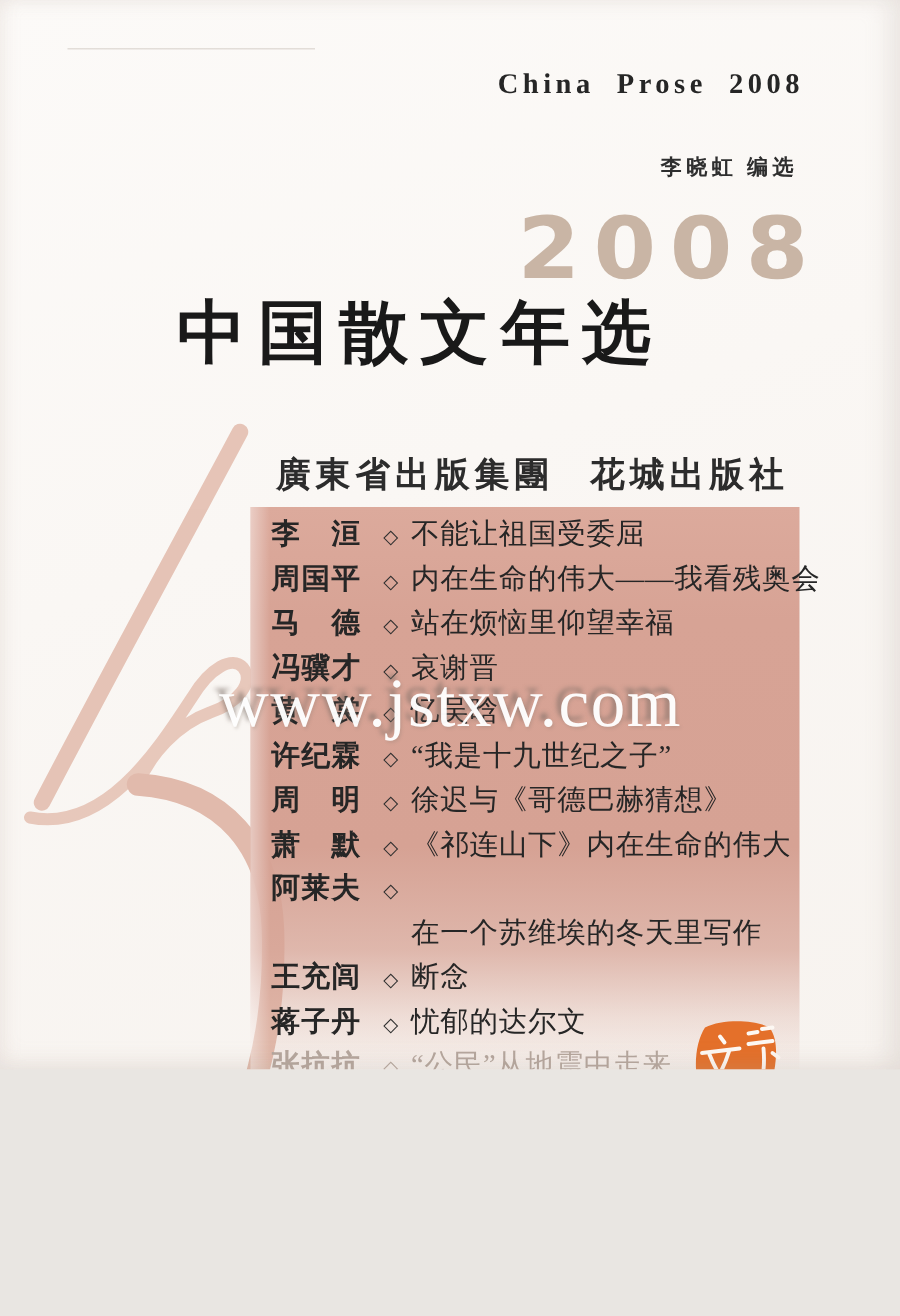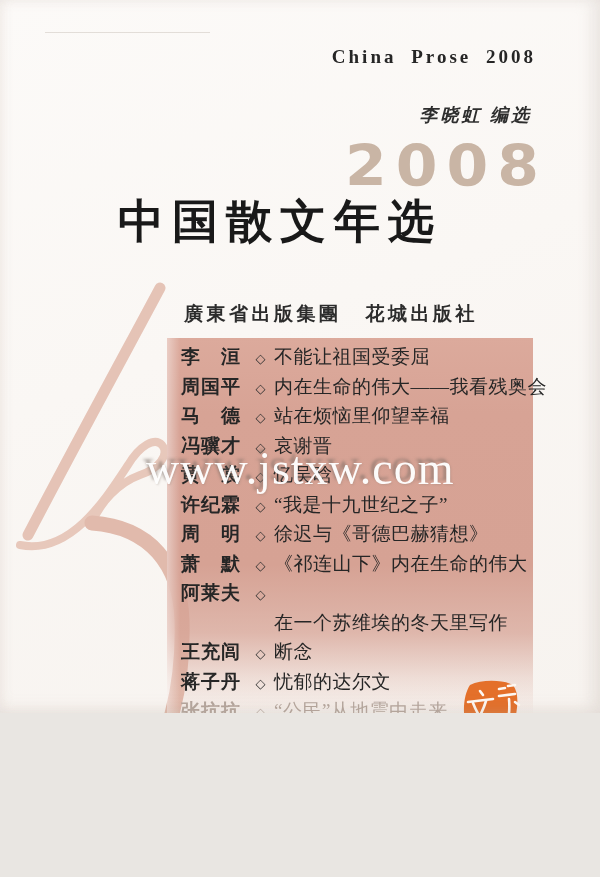--- a/index.html
+++ b/index.html
@@ -14,32 +14,32 @@
                inset 0 -8px 14px rgba(170,158,148,.07),
                inset 5px 0 10px rgba(205,190,178,.10);
   }
   .scan-line{position:absolute;left:45px;top:32px;width:165px;height:1px;
     background:rgba(205,198,192,.55);}
   
   .series-en{position:absolute;top:46px;right:64px;font-weight:700;
     font-size:19px;letter-spacing:3px;word-spacing:7px;color:#262626;white-space:nowrap;}
   .assoc{position:absolute;top:77px;right:66px;font-size:16px;letter-spacing:1px;
     color:#333;white-space:nowrap;}
-  .editor{position:absolute;top:103px;right:68px;font-size:18px;letter-spacing:3px;
-    color:#2e2e2e;white-space:nowrap;font-weight:600;font-style:italic;}
+  .editor{position:absolute;top:103px;right:68px;font-size:14px;letter-spacing:3px;
+    color:#2e2e2e;white-space:nowrap;font-weight:600;}
   
   .year{position:absolute;top:138px;right:52px;line-height:1;
     font-family:"DejaVu Sans","Liberation Sans",sans-serif;font-weight:700;
     font-size:60px;letter-spacing:9px;color:#c9b5a5;transform:scaleY(.95);
     transform-origin:top right;white-space:nowrap;}
   
   .main-title{position:absolute;top:198px;left:118px;line-height:1.05;
     font-size:46px;font-weight:700;letter-spacing:8px;color:#191919;white-space:nowrap;}
   
-  .publisher{position:absolute;top:301px;left:184px;font-size:19px;color:#2c2c2c;
+  .publisher{position:absolute;top:301px;left:184px;font-size:23px;color:#2c2c2c;
     letter-spacing:3.5px;white-space:nowrap;font-weight:600;}
   .publisher .gap{display:inline-block;width:24px;}
   
   .panel{
     position:absolute;left:167px;top:338px;width:366px;height:378px;z-index:1;
     background:linear-gradient(180deg,#dcaa9c 0%,#d7a395 20%,#d6a294 60%,
       rgba(214,162,148,.75) 78%,rgba(214,162,148,.28) 90%,rgba(214,162,148,0) 100%);
   }
   .panel::before{content:"";position:absolute;left:0;top:0;bottom:0;width:13px;
     background:linear-gradient(90deg,rgba(255,255,255,.42),rgba(255,255,255,0));}

